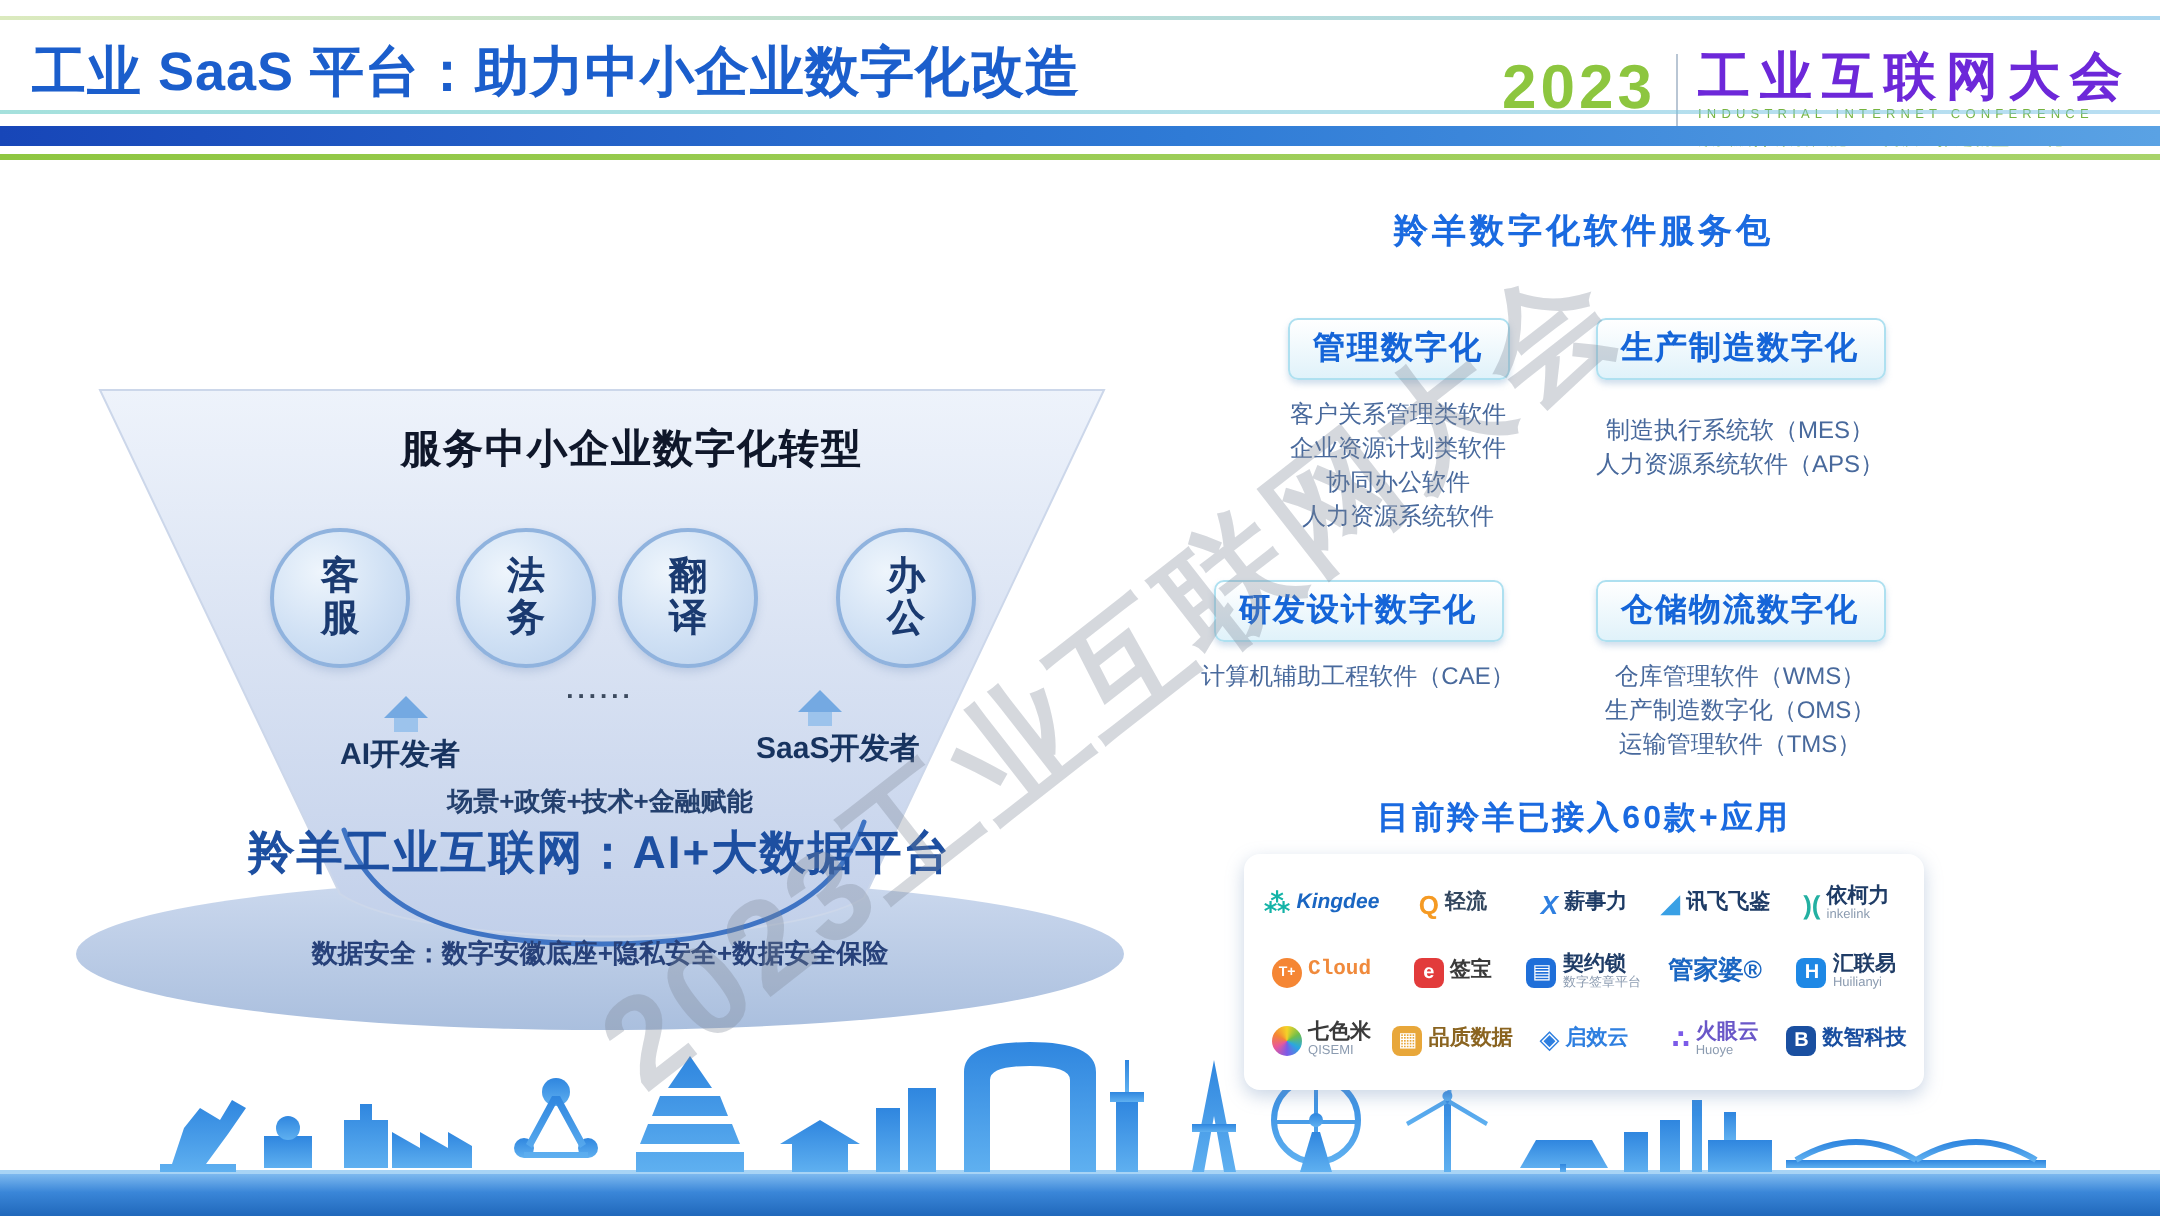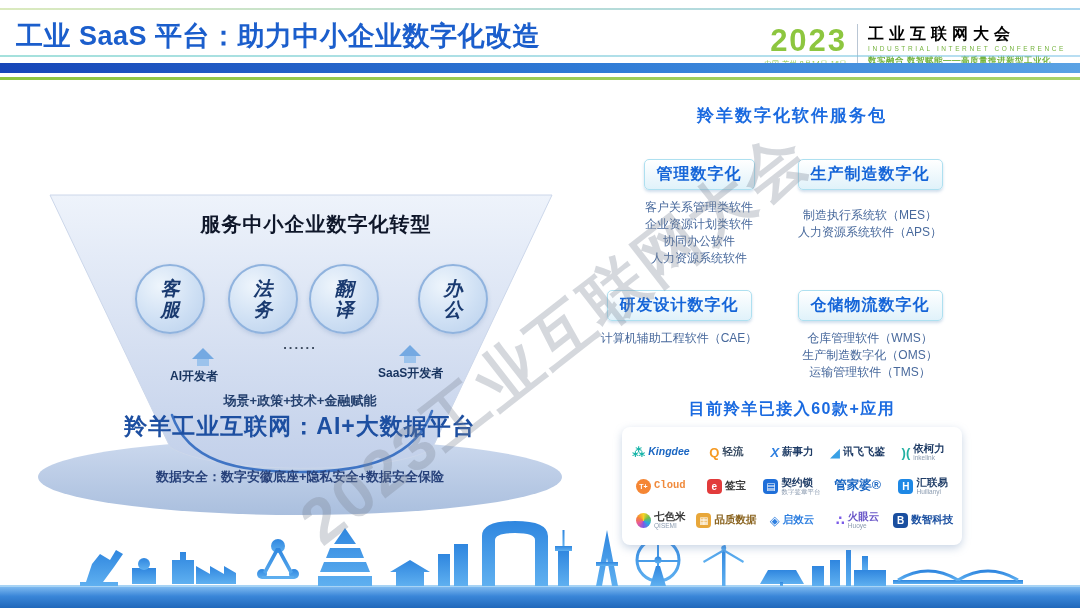--- a/index.html
+++ b/index.html
@@ -17,39 +17,39 @@
             background:linear-gradient(90deg,#1746b8,#2f7bd6 55%,#5aa2e4);}
   .bar-green{left:0;top:77px;width:100%;height:3px;
             background:linear-gradient(90deg,#8ec641,#a8d36a);}
 
   .conf-logo{right:14px;top:24px;display:flex;align-items:center;gap:10px;}
   .logo-left{display:flex;flex-direction:column;align-items:flex-end;}
   .logo-year{font-size:31px;font-weight:700;color:#8dc63f;line-height:1;letter-spacing:2px;}
   .logo-venue{font-size:7px;color:#8dc63f;margin-top:3px;letter-spacing:.5px;white-space:nowrap;}
   .logo-divider{width:1px;height:46px;background:#b9c6d4;}
   .logo-right{display:flex;flex-direction:column;}
-  .logo-cn{font-size:16px;font-weight:700;color:#000000;letter-spacing:5px;white-space:nowrap;line-height:1.1;font-family:Liberation Mono, monospace;}
+  .logo-cn{font-size:26px;font-weight:700;color:#6d28d9;letter-spacing:5px;white-space:nowrap;line-height:1.1;}
   .logo-en{font-size:6.5px;color:#76b43f;letter-spacing:2.6px;margin-top:1px;white-space:nowrap;}
   .logo-slogan{font-size:8.5px;color:#76b43f;font-weight:700;margin-top:3px;letter-spacing:.5px;white-space:nowrap;}
 
   
   .diagram{left:20px;top:165px;width:560px;height:350px;}
   .diagram svg{position:absolute;left:0;top:0;}
   .funnel-title{left:16px;top:46px;width:560px;text-align:center;font-size:20px;font-weight:700;color:#0f172a;letter-spacing:1px;}
   .bubble{width:66px;height:66px;border-radius:50%;
           background:radial-gradient(circle at 35% 30%,#eef5fc,#cfe0f4 55%,#b9d0ec);
           border:2px solid #90b3de;display:flex;align-items:center;justify-content:center;
           box-shadow:0 2px 4px rgba(100,130,180,.25);}
   .bubble span{display:block;width:1.15em;line-height:1.12;font-size:19px;font-weight:700;color:#1a3a70;
-          word-break:break-all;text-align:center;font-style:italic;}
+          word-break:break-all;text-align:center;}
   .dots{left:0;top:172px;width:560px;text-align:center;font-size:13px;font-weight:700;color:#3c4a5e;letter-spacing:2px;}
   .up-arrow{width:0;height:0;border-left:11px solid transparent;border-right:11px solid transparent;
             border-bottom:11px solid #74a9e2;}
   .up-arrow::after{content:"";display:block;width:12px;height:7px;background:#9cc3ec;margin:11px 0 0 -6px;}
-  .arrow-label{font-size:12px;font-weight:700;color:#17335f;white-space:nowrap;}
+  .arrow-label{font-size:15px;font-weight:700;color:#17335f;white-space:nowrap;}
   .enable-text{left:0;top:227px;width:560px;text-align:center;font-size:13px;color:#24406e;font-weight:600;}
   .platform-text{left:0;top:246px;width:560px;text-align:center;font-size:23px;font-weight:700;color:#1d4fa1;letter-spacing:1px;}
   .security-text{left:0;top:303px;width:560px;text-align:center;font-size:13px;font-weight:600;color:#27417a;}
 
   
   .svc-title{left:622px;top:104px;width:340px;text-align:center;font-size:17px;font-weight:700;color:#1a6ae0;letter-spacing:2px;}
   .svc-cat{text-align:center;}
   .svc-head{display:inline-block;padding:4px 12px;border-radius:5px;border:1px solid #aee0f0;
             background:linear-gradient(180deg,#ffffff,#e0f2fa);
             box-shadow:0 2px 3px rgba(120,160,200,.35);

